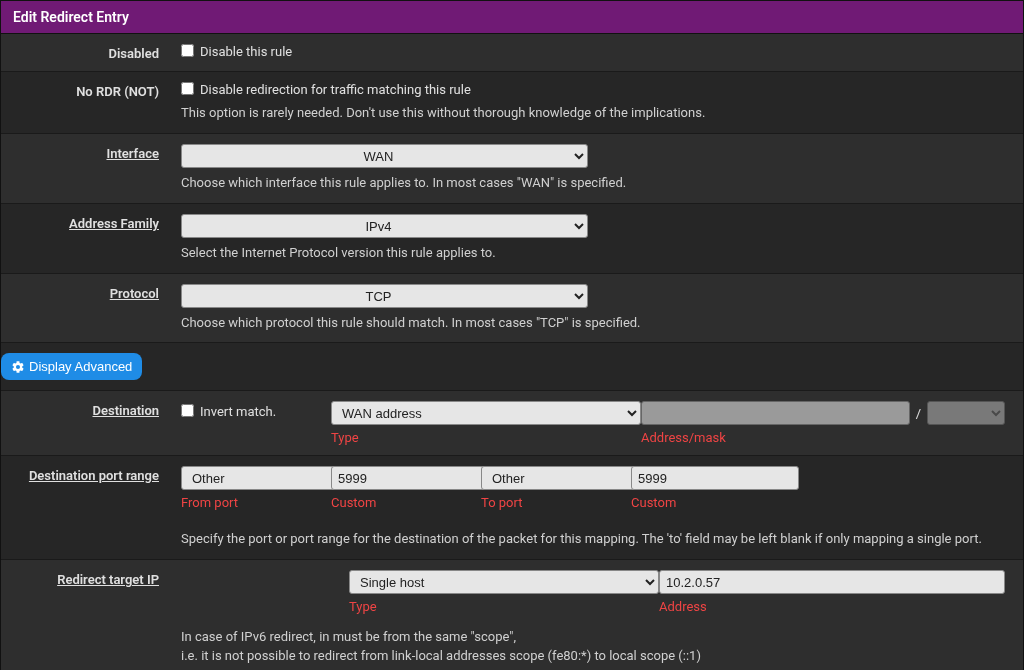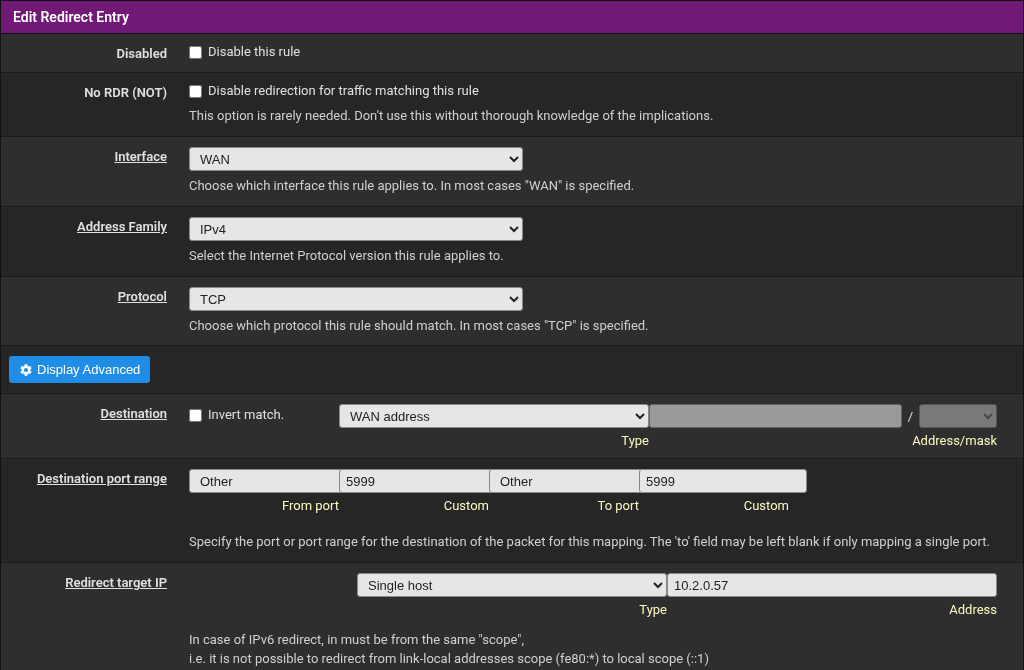--- a/index.html
+++ b/index.html
@@ -19,21 +19,21 @@
     background: #701a75;
     padding: 8px 12px;
     font-weight: 600;
     font-size: 14px;
     color: #fff;
     border-bottom: 1px solid #111;
   }
   .row {
     display: flex;
     border-bottom: 1px solid #1a1a1a;
-    padding: 10px 8px;
+    padding: 10px 0;
   }
   .row:nth-child(odd) { background: #262626; }
   .row:nth-child(even) { background: #2e2e2e; }
   .label-col {
     width: 180px;
     flex-shrink: 0;
     padding: 2px 22px 0 0;
     text-align: right;
     font-weight: 600;
   }
@@ -43,23 +43,22 @@
     padding-right: 18px;
   }
   .help {
     color: #d0d0d0;
     font-size: 13px;
     margin-top: 6px;
     line-height: 1.45;
   }
   .sublabel {
     font-size: 13px;
-    color: #fef9c3;
+    color: #ef4444;
     margin-top: 5px;
-    text-align: right;
   }
   input[type="checkbox"] {
     width: 13px;
     height: 13px;
     vertical-align: -2px;
     margin-right: 6px;
     accent-color: #888;
   }
   select, input[type="text"] {
     background: #e6e6e6;
@@ -68,46 +67,46 @@
     color: #222;
     padding: 3px 6px;
     font-size: 13px;
     height: 24px;
   }
   select.disabled, input.disabled {
     background: #9a9a9a;
     border: 1px solid #666;
     color: #555;
   }
-  .w-full { width: 334px; }
+  .w-full { width: 407px; text-align: center; }
   .w-sm { width: 168px; }
   .w-tiny { width: 78px; }
   .btn-adv {
     background: #1f8ce6;
     border: none;
     color: #fff;
-    border-radius: 3px;
+    border-radius: 8px;
     padding: 6px 10px;
     font-size: 13px;
     display: inline-flex;
     align-items: center;
     gap: 4px;
     cursor: pointer;
   }
   .gear {
     width: 14px; height: 14px;
     display: inline-block;
   }
   .cols { display: flex; }
   .cols > div { display: flex; flex-direction: column; }
   .col-type { width: 310px; }
   .col-addr { flex: 1; }
   .col-sm { width: 150px; }
   .addr-row { display: flex; gap: 6px; align-items: center;}
-  .checkbox-line { display: inline-flex; align-items: flex-end; }
+  .checkbox-line { display: inline-flex; align-items: flex-start; }
 </style>
 </head>
 <body>
 
 <div class="panel">
   <div class="panel-header">Edit Redirect Entry</div>
 
   <div class="row">
     <div class="label-col">Disabled</div>
     <div class="field-col">

